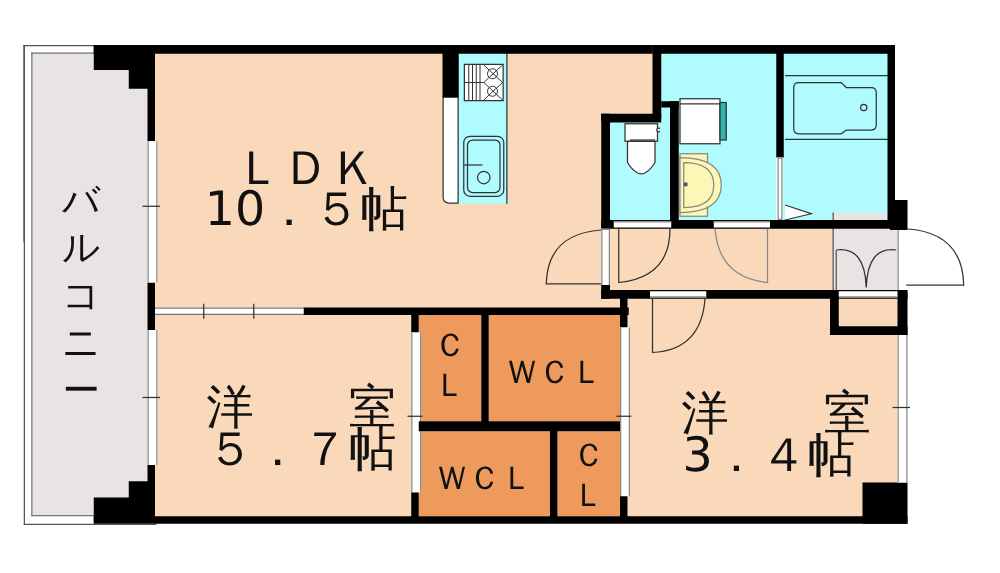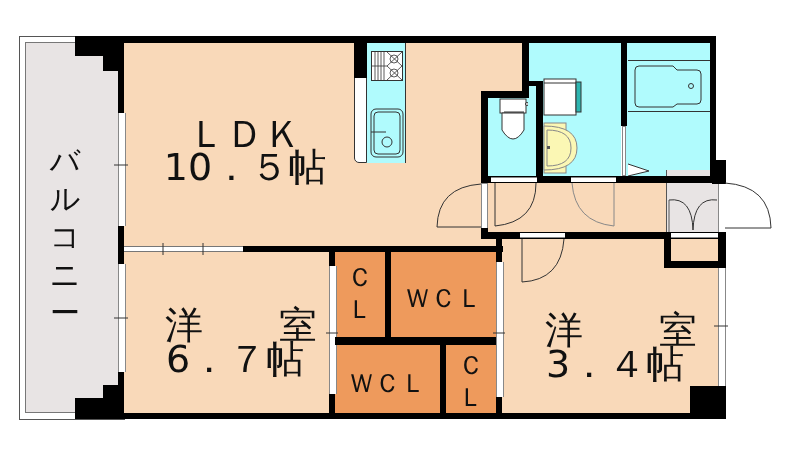--- a/index.html
+++ b/index.html
@@ -217,21 +217,21 @@
     <line x1="326" y1="333" x2="338" y2="333"></line>
     <line x1="493" y1="333" x2="505" y2="333"></line>
     <line x1="714" y1="326" x2="728" y2="326"></line>
   </g>
 </svg>
 
 <div class="label" style="left:160px;top:117px;width:170px;">ＬＤＫ</div>
 <div class="label" style="left:160px;top:150px;width:170px;">10．５帖</div>
 
 <div class="label" style="left:165px;top:308px;width:140px;">洋　　室</div>
-<div class="label" style="left:165px;top:342px;width:140px;">6．７帖</div>
+<div class="label" style="left:165px;top:342px;width:140px;">５．７帖</div>
 
 <div class="label" style="left:545px;top:313px;width:140px;">洋　　室</div>
 <div class="label" style="left:545px;top:347px;width:140px;">3．４帖</div>
 
 <div class="label lbl-small" style="left:335px;top:262px;width:50px;">Ｃ</div>
 <div class="label lbl-small" style="left:335px;top:294px;width:50px;">Ｌ</div>
 <div class="label lbl-small" style="left:391px;top:283px;width:105px;">ＷＣＬ</div>
 <div class="label lbl-small" style="left:335px;top:368px;width:105px;">ＷＣＬ</div>
 <div class="label lbl-small" style="left:446px;top:350px;width:50px;">Ｃ</div>
 <div class="label lbl-small" style="left:446px;top:382px;width:50px;">Ｌ</div>

